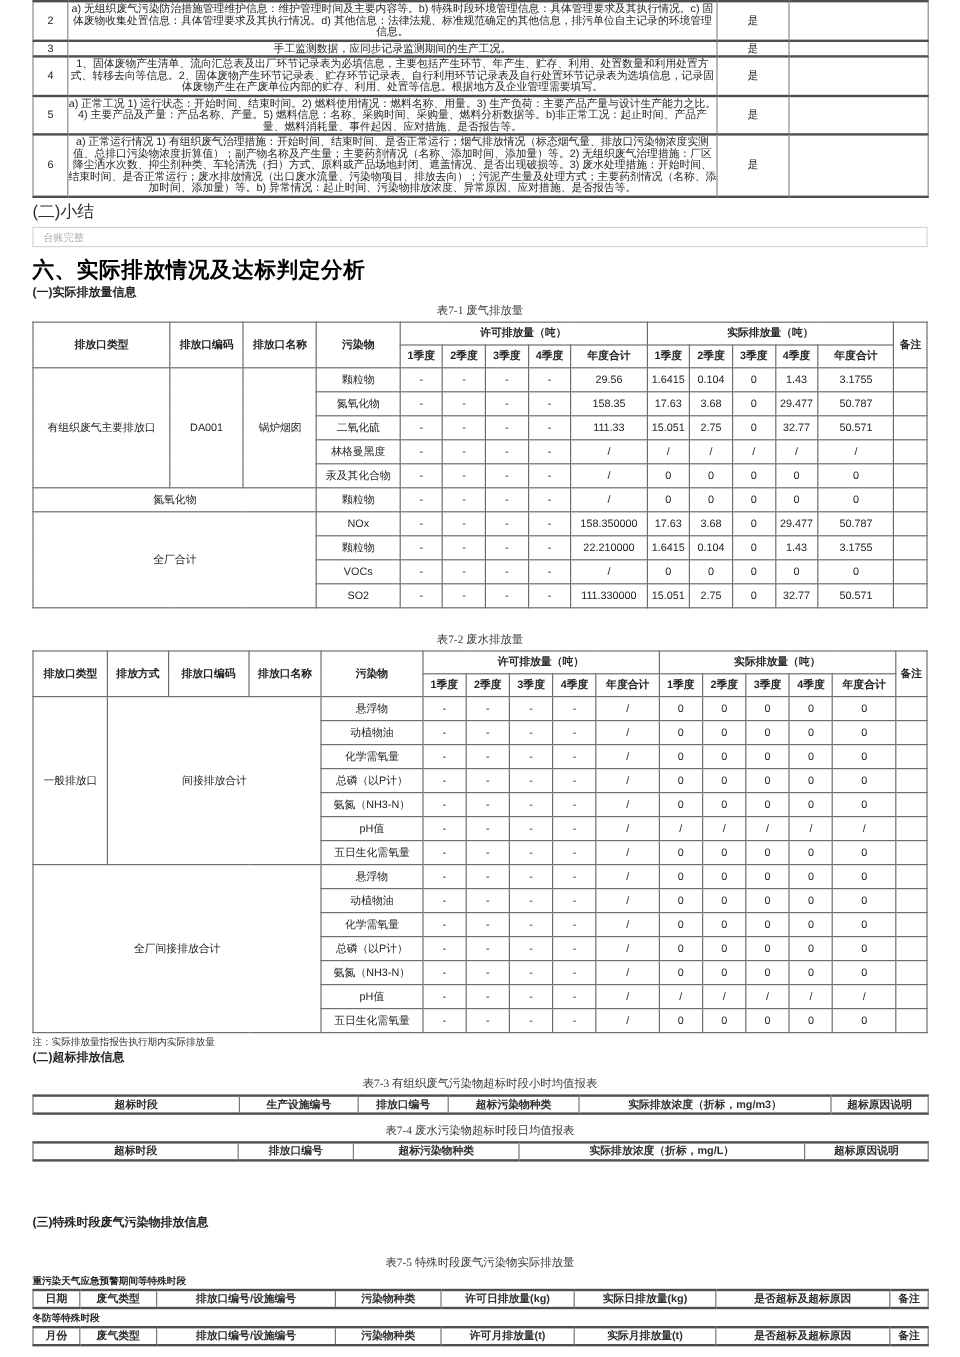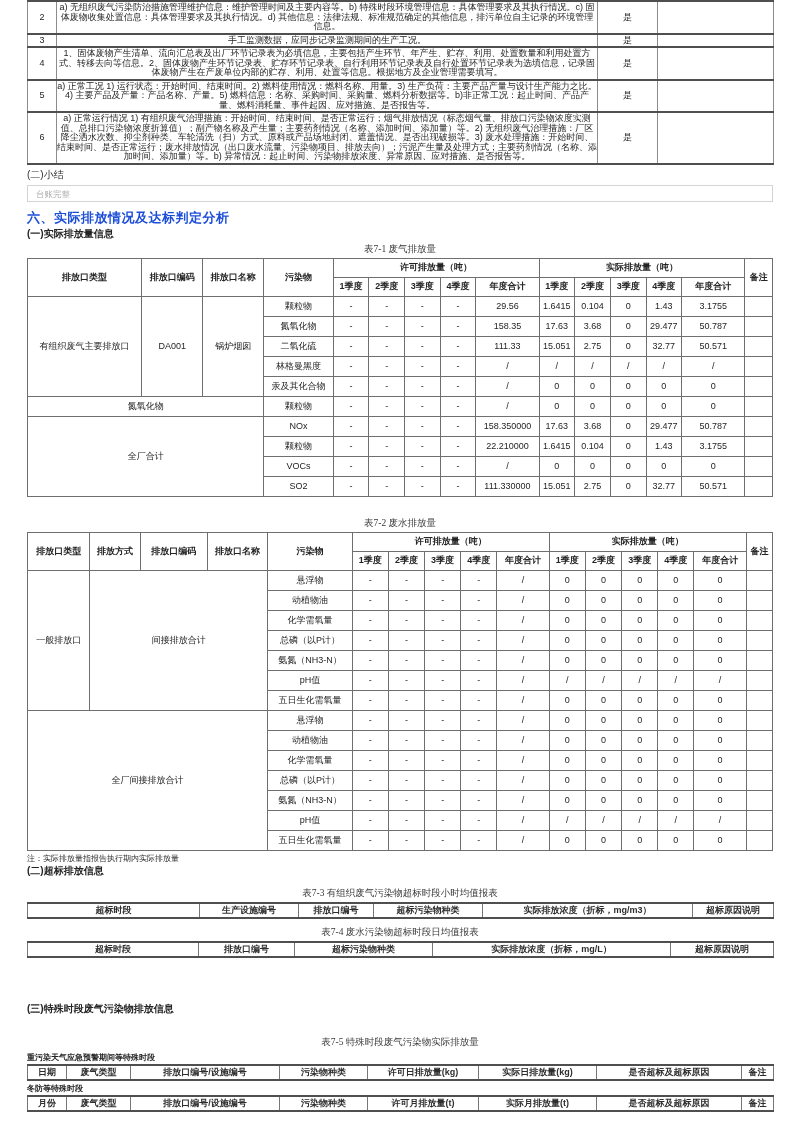--- a/index.html
+++ b/index.html
@@ -6,24 +6,24 @@
   html,body { width:800px; background:#fff; }
   body { height:1131px; overflow:hidden; font-family:"Liberation Sans","DejaVu Sans",sans-serif; color:#2e2e2e; }
   .page { padding:0 27px; }
   table { border-collapse:collapse; width:100%; table-layout:fixed; }
   td,th { text-align:center; vertical-align:middle; overflow:hidden; }
 
   
   .ltable td { border:1px solid #8c8c8c; border-top:2px solid #4f4f4f; border-bottom:2px solid #4f4f4f;
                font-size:9px; line-height:9.5px; padding:1px 0; color:#252525; }
 
-  .sum-label { font-size:10px; color:#2e2e2e; margin:3px 0 3px; }
+  .sum-label { font-size:14px; color:#2e2e2e; margin:3px 0 3px; }
   .sum-box { border:1px solid #d4d4d4; color:#aeaeae; font-size:8.5px; padding:4px 8px; height:17px; line-height:9px; }
 
-  .h1 { font-size:13px; font-weight:bold; color:#1d4ed8; margin-top:7px; letter-spacing:0.5px; }
+  .h1 { font-size:18px; font-weight:bold; color:#000000; margin-top:7px; letter-spacing:0.5px; }
   .h2 { font-size:10px; font-weight:bold; color:#242424; }
   .caption { font-family:"Liberation Serif","DejaVu Serif",serif; font-size:9.5px; text-align:center; color:#3a3a3a; margin:2px 0 2px; }
 
   .etable th,.etable td { border:1px solid #6f6f6f; font-size:9px; padding:0 2px; color:#242424; }
   .etable th { font-weight:bold; height:19px; }
   .etable td { height:20px; }
 
   .htable th { border:1px solid #777; border-top:2px solid #4f4f4f; border-bottom:2px solid #4f4f4f;
                font-size:9px; font-weight:bold; height:15px; padding:0 2px; }
 

